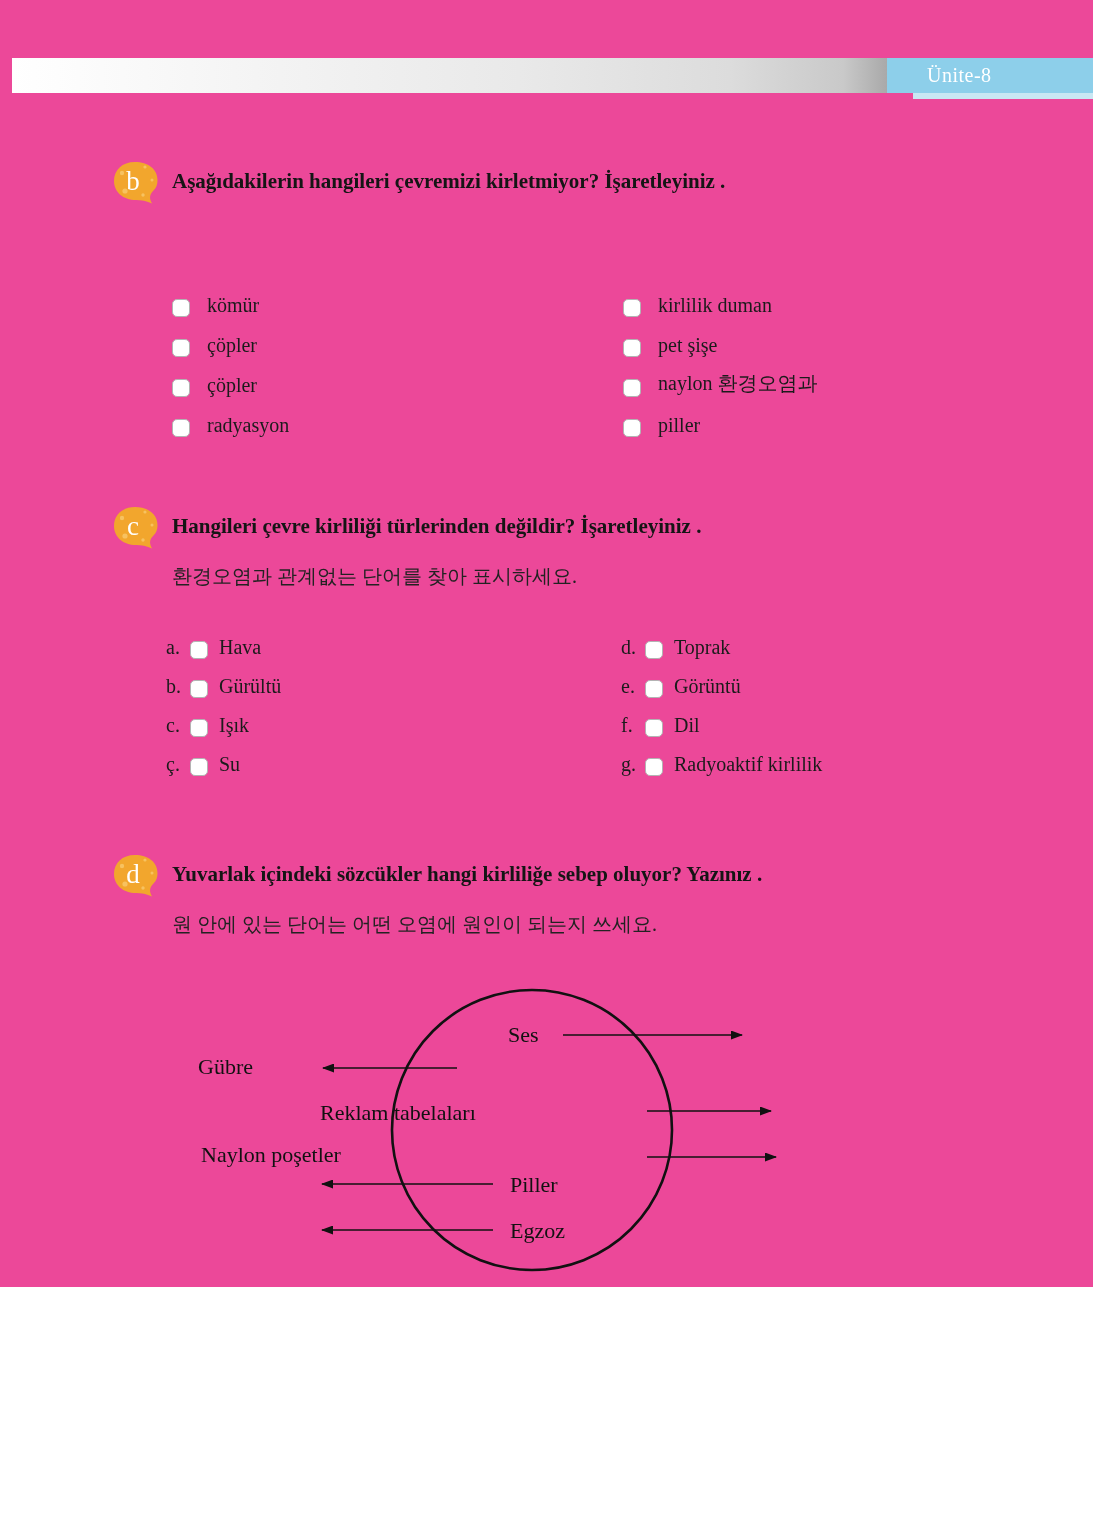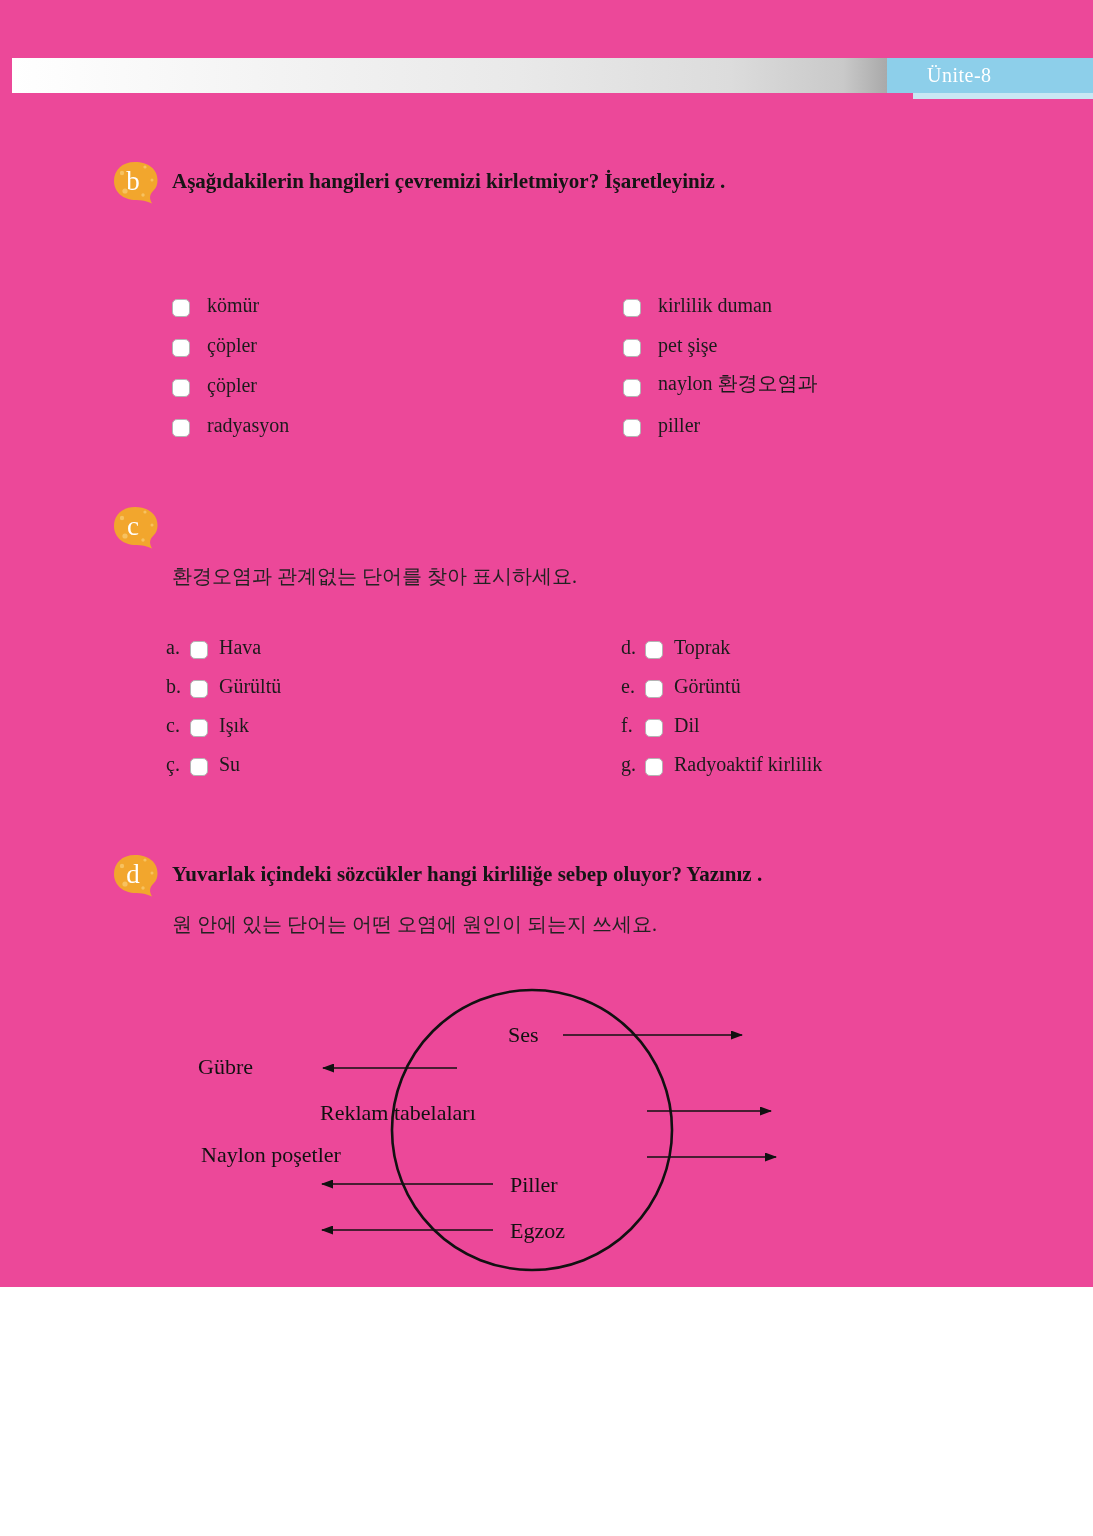--- a/index.html
+++ b/index.html
@@ -115,20 +115,21 @@
         <svg width="48" height="44" viewBox="0 0 48 44">
           <path d="M23 2 C10 2 2 10 2 21 C2 32 11 40 24 40 C29 40 35 41 40 43.5 C37 38 37.5 34.5 41.5 30.5 C44.5 27.5 45.5 24.5 45.5 20 C45.5 9 36 2 23 2 Z" fill="#f2a62d"></path>
           <circle cx="10" cy="13" r="2.2" fill="#f7c566" opacity="0.9"></circle>
           <circle cx="33" cy="7" r="1.6" fill="#f7c566" opacity="0.9"></circle>
           <circle cx="13" cy="31" r="2.6" fill="#f7c566" opacity="0.9"></circle>
           <circle cx="31" cy="35" r="1.7" fill="#f7c566" opacity="0.9"></circle>
           <circle cx="40" cy="20" r="1.5" fill="#f7c566" opacity="0.9"></circle>
         </svg>
         <span class="badge-letter">c</span>
       </span>
+      <h2 class="title">Hangileri çevre kirliliği türlerinden değildir? İşaretleyiniz .</h2>
     </div>
     <p class="subtitle">환경오염과 관계없는 단어를 찾아 표시하세요.</p>
   </section>
 
   <div class="col secc" style="left:166px;top:620px;">
     <div class="cbrow">
       <span class="letter">a.</span>
       <span class="cb"></span>
       <span class="lab">Hava</span>
     </div>

